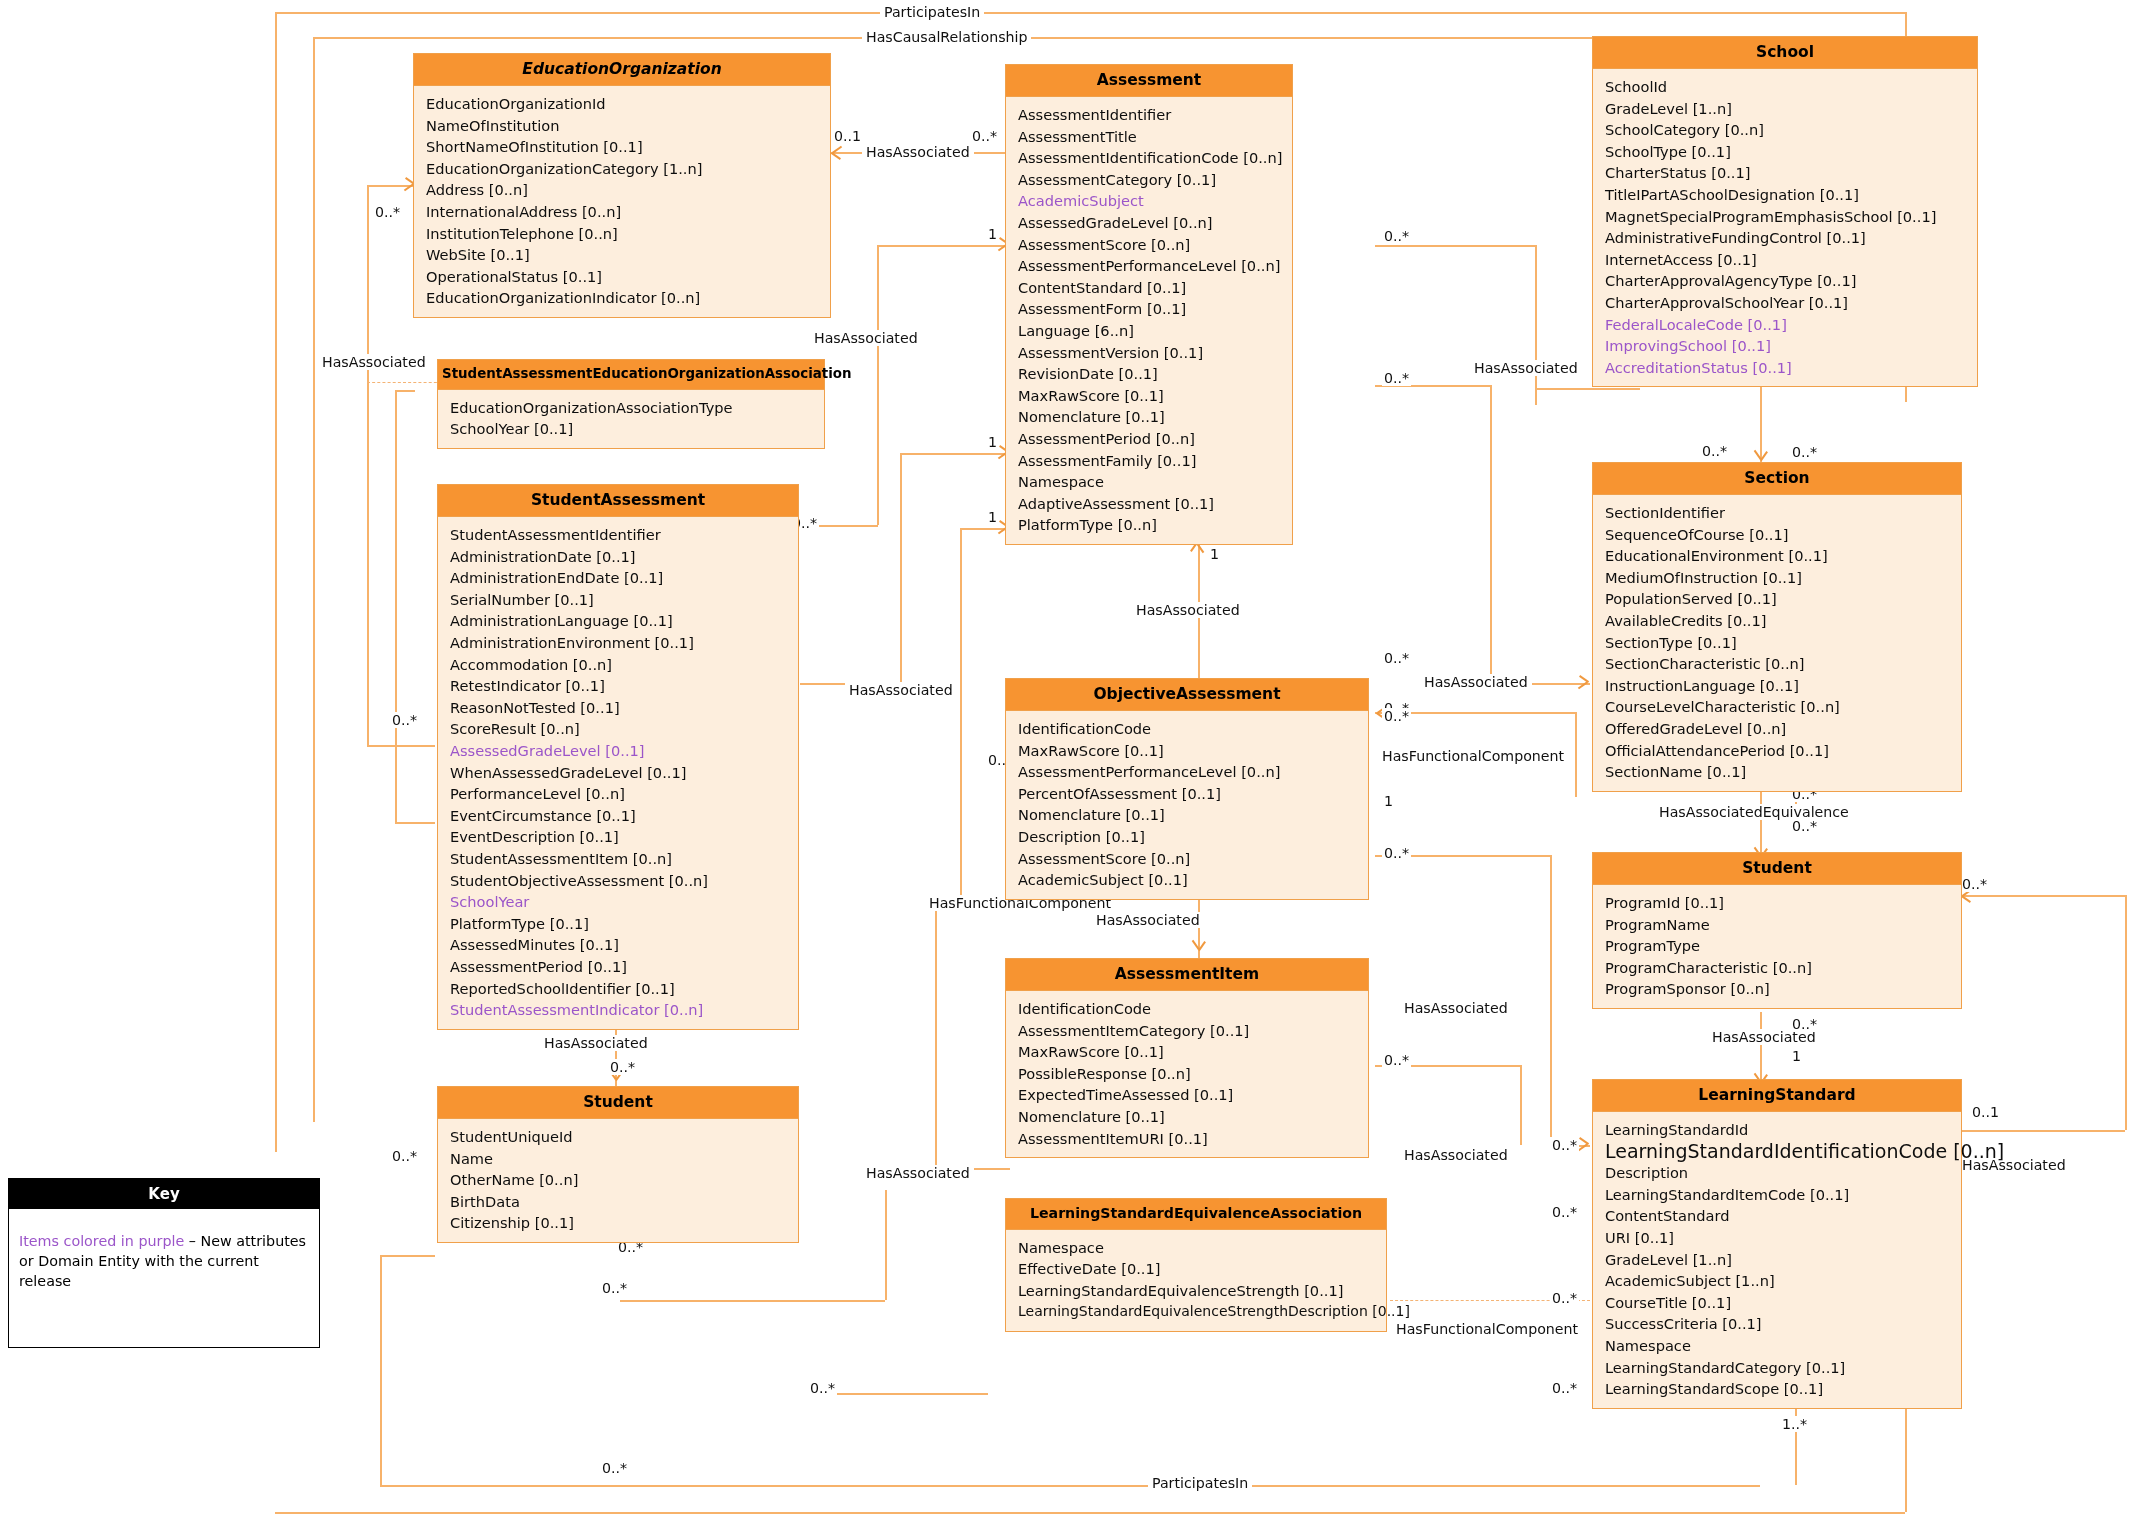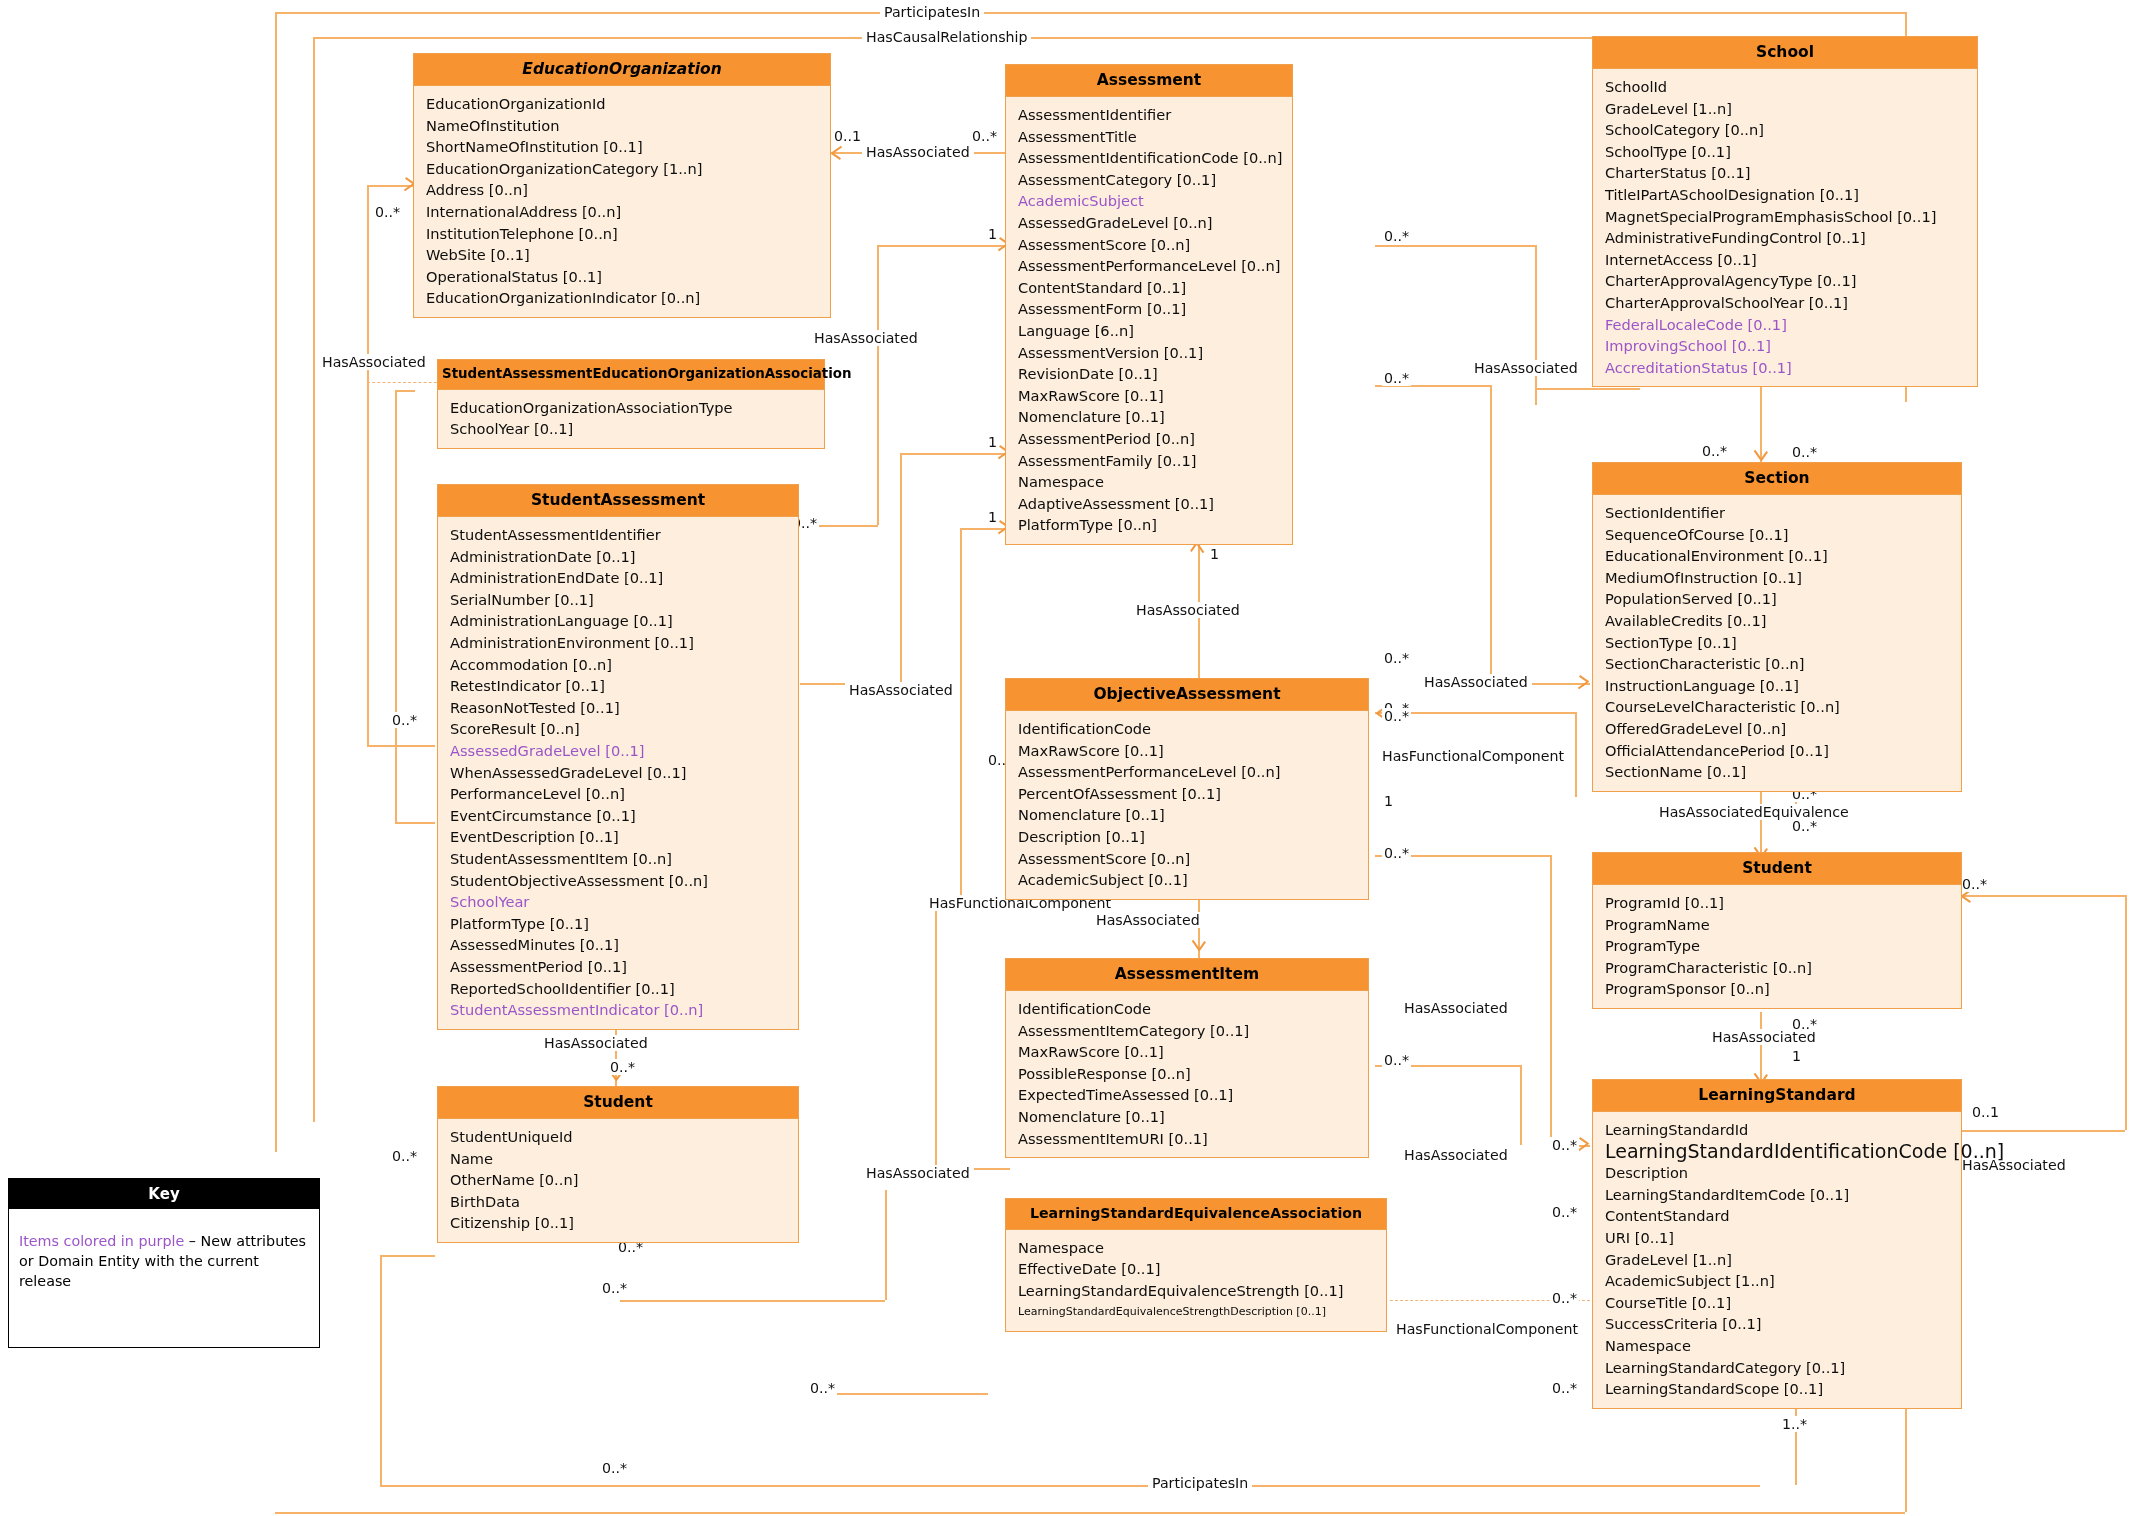--- a/index.html
+++ b/index.html
@@ -326,21 +326,21 @@
       <div class="attr">AssessmentItemURI [0..1]</div>
     </div>
   </div>
 
   <div class="entity" style="left:1005px;top:1198px;width:382px;">
     <div class="ent-title" style="font-size:14.2px;">LearningStandardEquivalenceAssociation</div>
     <div class="attrs">
       <div class="attr">Namespace</div>
       <div class="attr">EffectiveDate [0..1]</div>
       <div class="attr">LearningStandardEquivalenceStrength [0..1]</div>
-      <div class="attr" style="font-size:11px;">LearningStandardEquivalenceStrengthDescription [0..1]</div>
+      <div class="attr" style="font-size:14px;">LearningStandardEquivalenceStrengthDescription [0..1]</div>
     </div>
   </div>
 
   <div class="entity" style="left:1592px;top:36px;width:386px;">
     <div class="ent-title">School</div>
     <div class="attrs">
       <div class="attr">SchoolId</div>
       <div class="attr">GradeLevel [1..n]</div>
       <div class="attr">SchoolCategory [0..n]</div>
       <div class="attr">SchoolType [0..1]</div>

